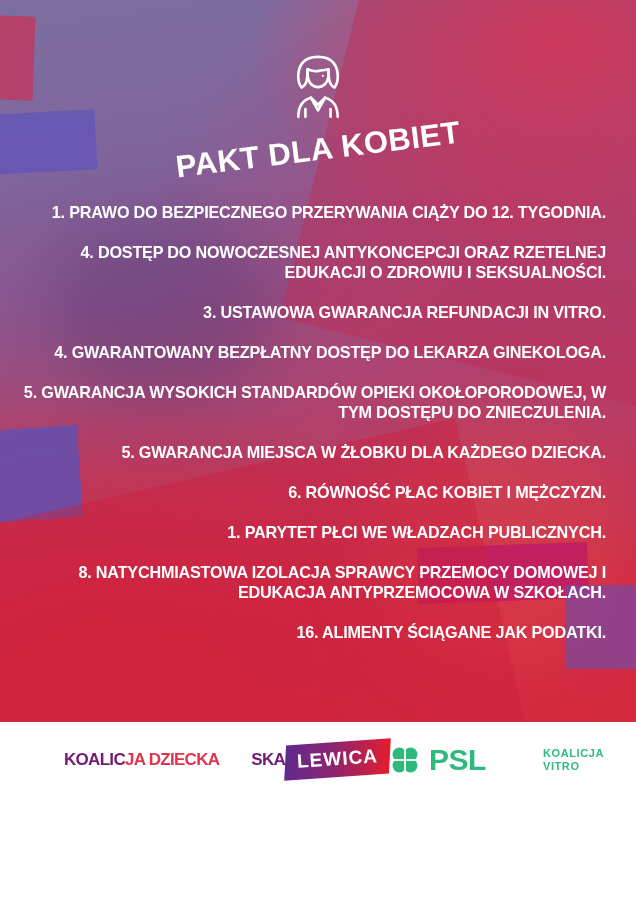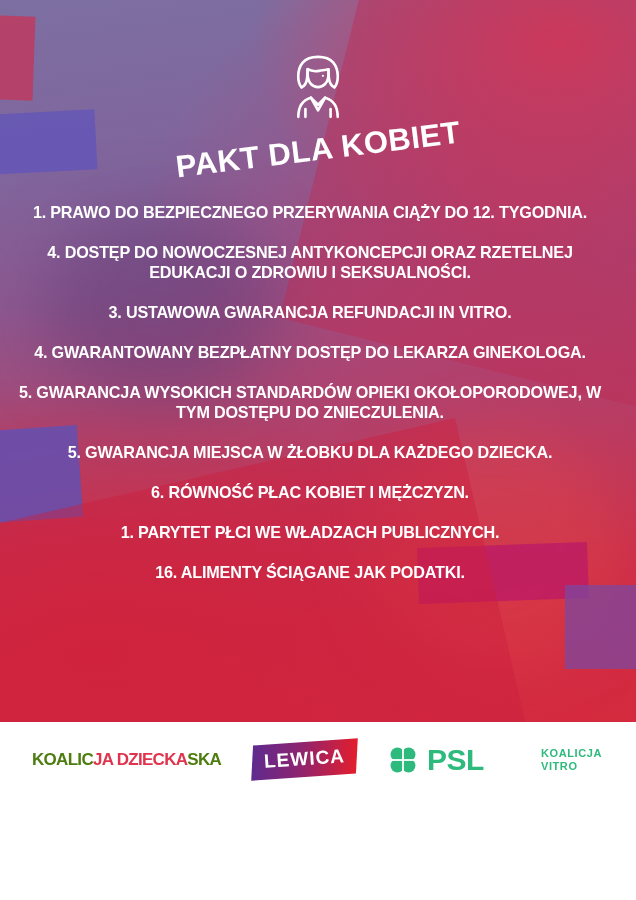--- a/index.html
+++ b/index.html
@@ -37,40 +37,40 @@
 
   .poster-title{
     margin-top:14px;
     color:#ffffff;font-weight:bold;font-size:31px;letter-spacing:.5px;
     transform:rotate(-7deg);
     white-space:nowrap;
   }
 
   .demands{
     list-style:none;margin:34px 16px 0 0;padding:0;
-    width:592px;text-align:center;
+    width:592px;text-align:right;
   }
   .demands li{
     color:#ffffff;font-weight:bold;font-size:16.2px;line-height:20px;
     letter-spacing:-.2px;margin-bottom:20px;
   }
 
   
   .footer{
     position:relative;width:636px;height:178px;background:#ffffff;
     display:flex;align-items:flex-start;justify-content:space-between;
     padding:0;box-sizing:border-box;
   }
   .logos-row{
     width:100%;display:flex;align-items:center;justify-content:space-between;
     padding:20px 34px 0 32px;box-sizing:border-box;
   }
 
   .ko-logo{font-weight:bold;font-size:17px;letter-spacing:-.7px;white-space:nowrap;}
-  .ko-navy{color:#4d7c0f;}
+  .ko-navy{color:#701a75;margin-left:32px;}
   .ko-red{color:#e0344e;}
 
   .lewica-logo{
     display:inline-block;
     background:linear-gradient(90deg,#5f2a8e 0%, #8c2470 45%, #e31e2d 100%);
     transform:rotate(-4deg) skewX(-7deg);
     padding:6px 12px 7px 12px;
   }
   .lewica-logo span{
     display:inline-block;transform:skewX(7deg);
@@ -123,20 +123,21 @@
 
       <ul class="demands">
         <li>1. PRAWO DO BEZPIECZNEGO PRZERYWANIA CIĄŻY DO 12. TYGODNIA.</li>
         <li>4. DOSTĘP DO NOWOCZESNEJ ANTYKONCEPCJI ORAZ RZETELNEJ EDUKACJI O ZDROWIU I SEKSUALNOŚCI.</li>
         <li>3. USTAWOWA GWARANCJA REFUNDACJI IN VITRO.</li>
         <li>4. GWARANTOWANY BEZPŁATNY DOSTĘP DO LEKARZA GINEKOLOGA.</li>
         <li>5. GWARANCJA WYSOKICH STANDARDÓW OPIEKI OKOŁOPORODOWEJ, W TYM DOSTĘPU DO ZNIECZULENIA.</li>
         <li>5. GWARANCJA MIEJSCA W ŻŁOBKU DLA KAŻDEGO DZIECKA.</li>
         <li>6. RÓWNOŚĆ PŁAC KOBIET I MĘŻCZYZN.</li>
         <li>1. PARYTET PŁCI WE WŁADZACH PUBLICZNYCH.</li>
+        <li>8. NATYCHMIASTOWA IZOLACJA SPRAWCY PRZEMOCY DOMOWEJ I EDUKACJA ANTYPRZEMOCOWA W SZKOŁACH.</li>
         <li>16. ALIMENTY ŚCIĄGANE JAK PODATKI.</li>
       </ul>
     </div>
   </div>
 
   <div class="footer">
     <div class="logos-row">
 
       <div class="ko-logo">
         <span class="ko-navy">KOALIC</span><span class="ko-red">JA DZIECKA</span><span class="ko-navy">SKA</span>

